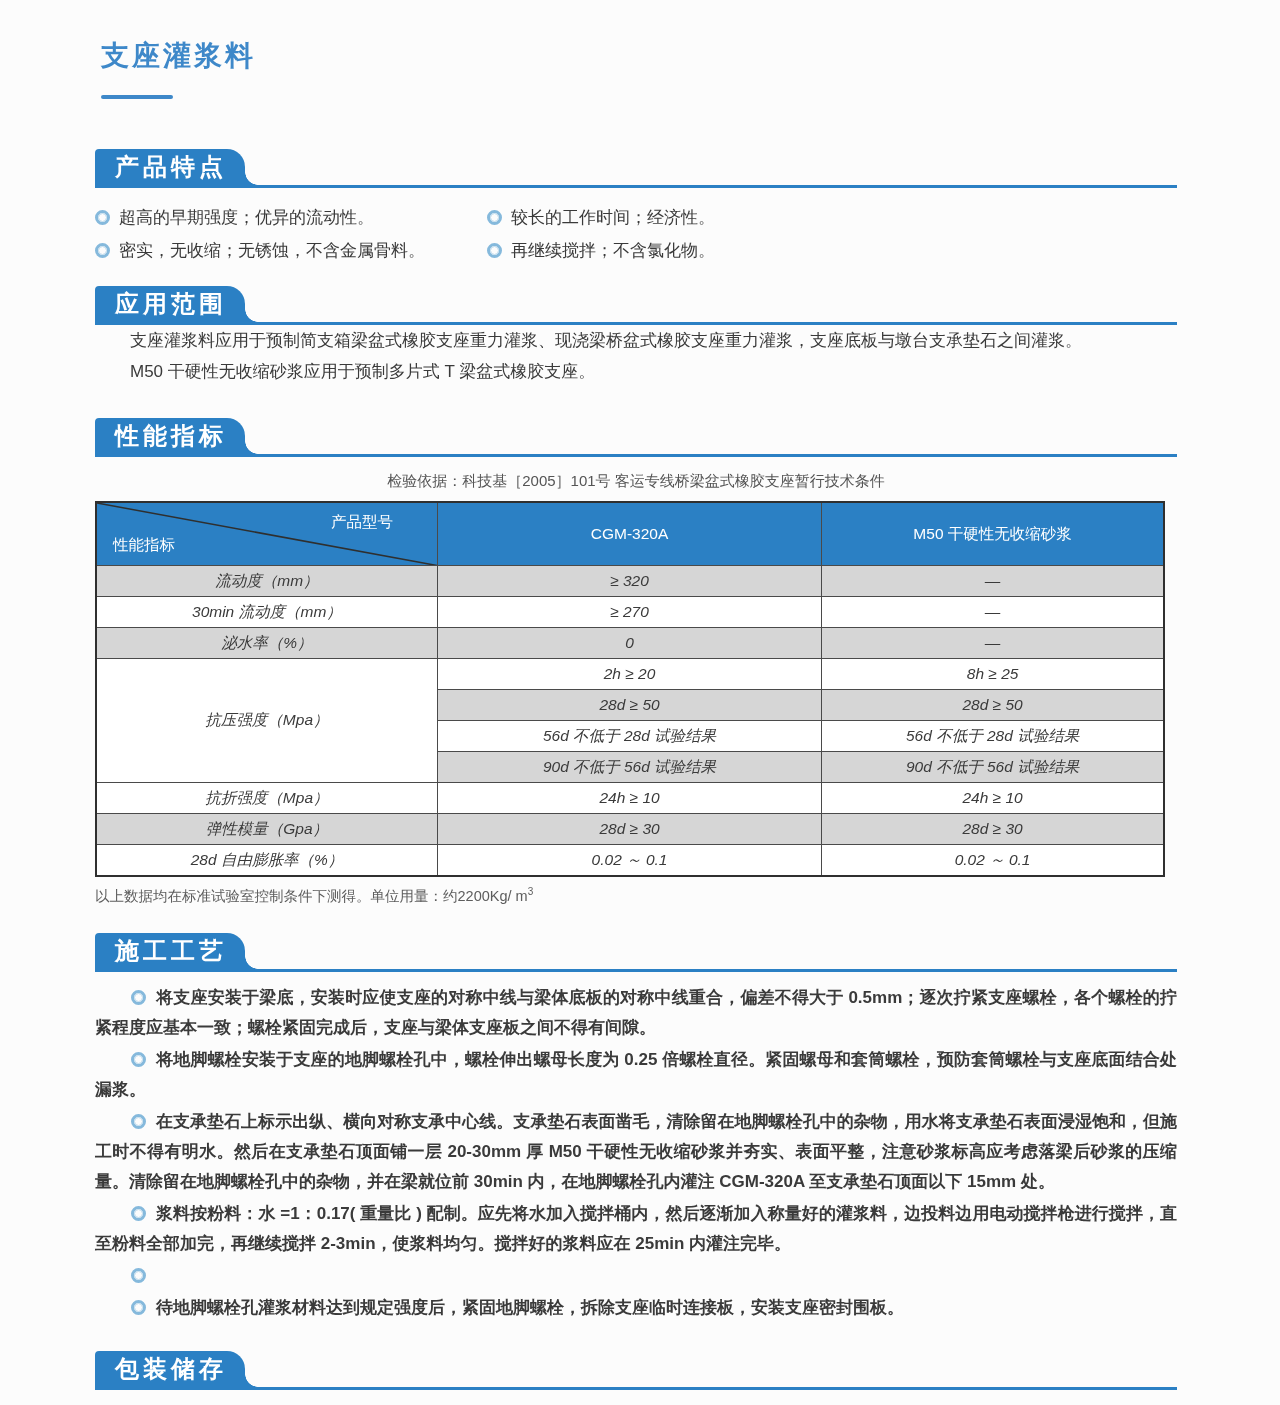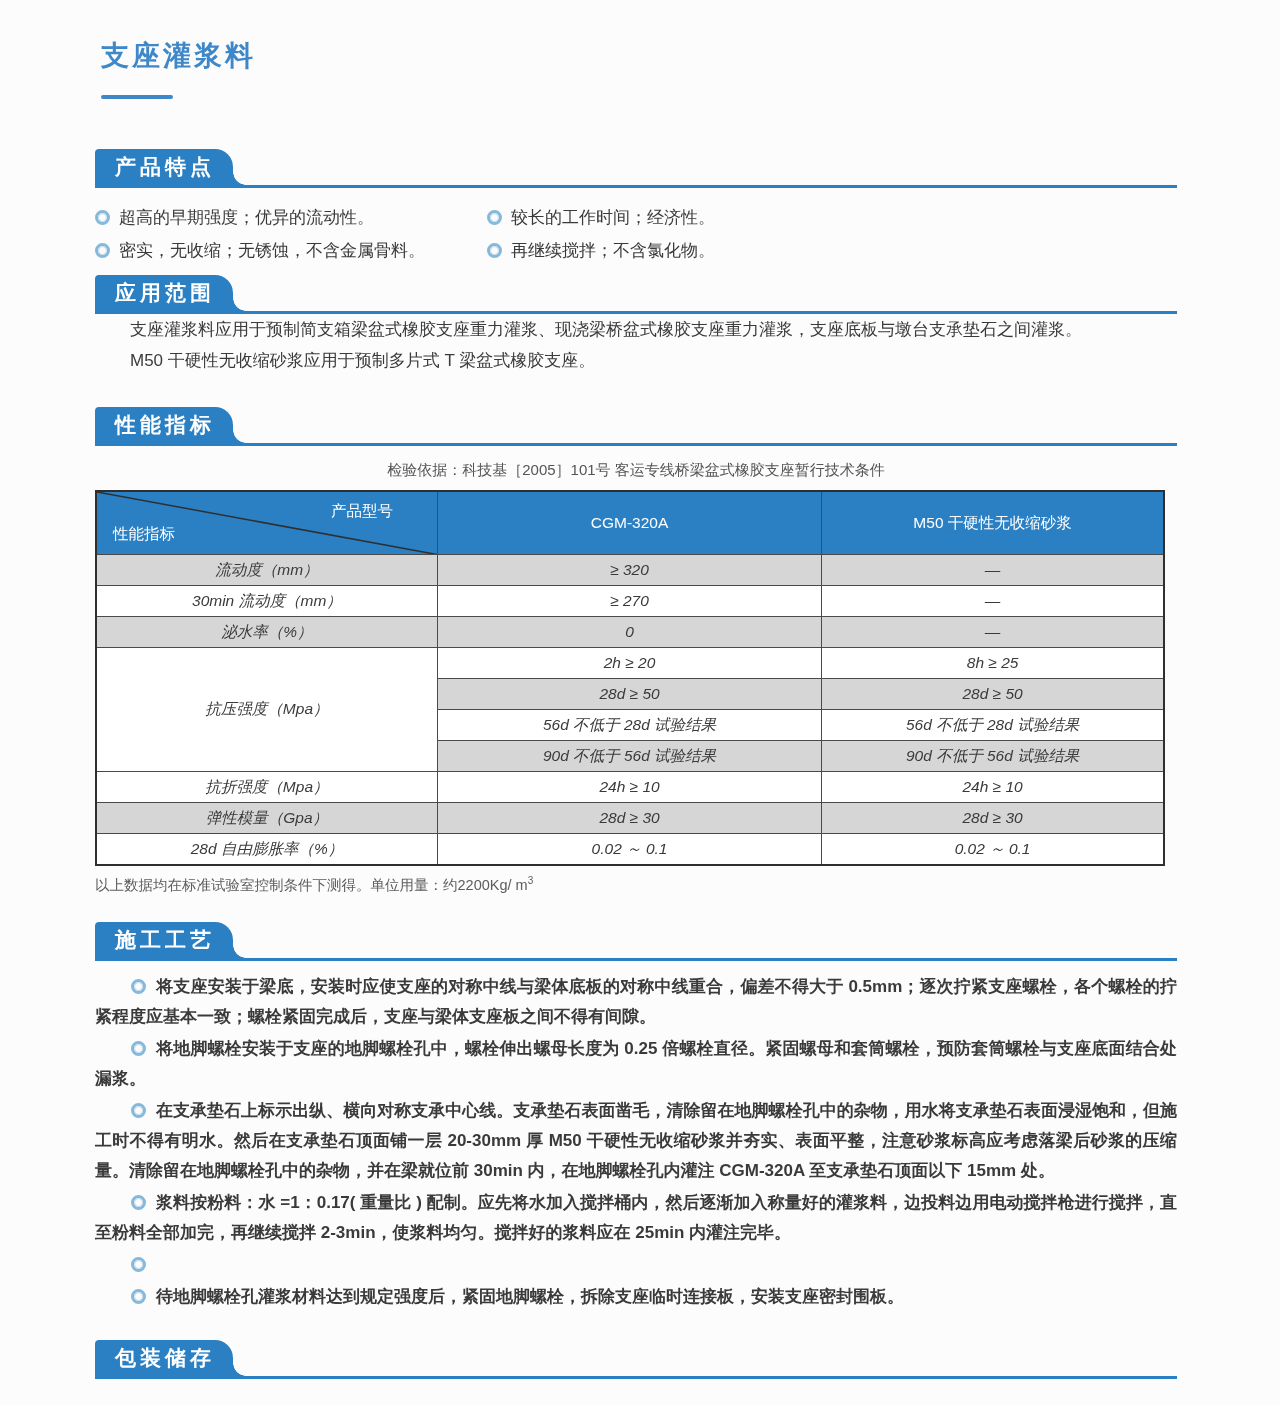--- a/index.html
+++ b/index.html
@@ -27,21 +27,21 @@
   .title-rule{
     margin:20px 0 0 6px;width:72px;height:4px;
     background:var(--accent-title);border-radius:2px;
   }
 
   
   .sec-header{border-bottom:3px solid var(--accent);line-height:0;}
   .sec-tab{
     display:inline-block;position:relative;
     background:var(--accent);color:#fff;
-    font-size:21px;font-weight:bold;letter-spacing:4px;
+    font-size:24px;font-weight:bold;letter-spacing:4px;
     line-height:23px;padding:6px 18px 7px 20px;
     border-radius:4px 18px 0 0;
   }
   .sec-tab::after{
     content:"";position:absolute;right:-13px;bottom:0;width:13px;height:13px;
     background:radial-gradient(circle at 100% 0, rgba(0,0,0,0) 12.5px, var(--accent) 13px);
   }
 
   
   .ring{
@@ -58,21 +58,21 @@
   .sec-features{margin-top:50px;}
   .features-grid{
     margin-top:13px;
     display:grid;grid-template-columns:392px 1fr;
     grid-template-rows:repeat(2,33px);grid-auto-flow:column;
     font-size:17px;line-height:33px;
   }
   .feature-item{white-space:nowrap;}
 
   
-  .sec-application{margin-top:8px;}
+  .sec-application{margin-top:19px;}
   .app-text{padding-left:35px;font-size:17px;line-height:31px;}
 
   
   .sec-performance{margin-top:31px;}
   .basis-line{margin-top:15px;text-align:center;font-size:15px;color:#555;}
   table.perf{
     margin-top:10px;width:1070px;border-collapse:collapse;
     border:2px solid #2f2f2f;font-size:15.5px;
   }
   table.perf th,table.perf td{

